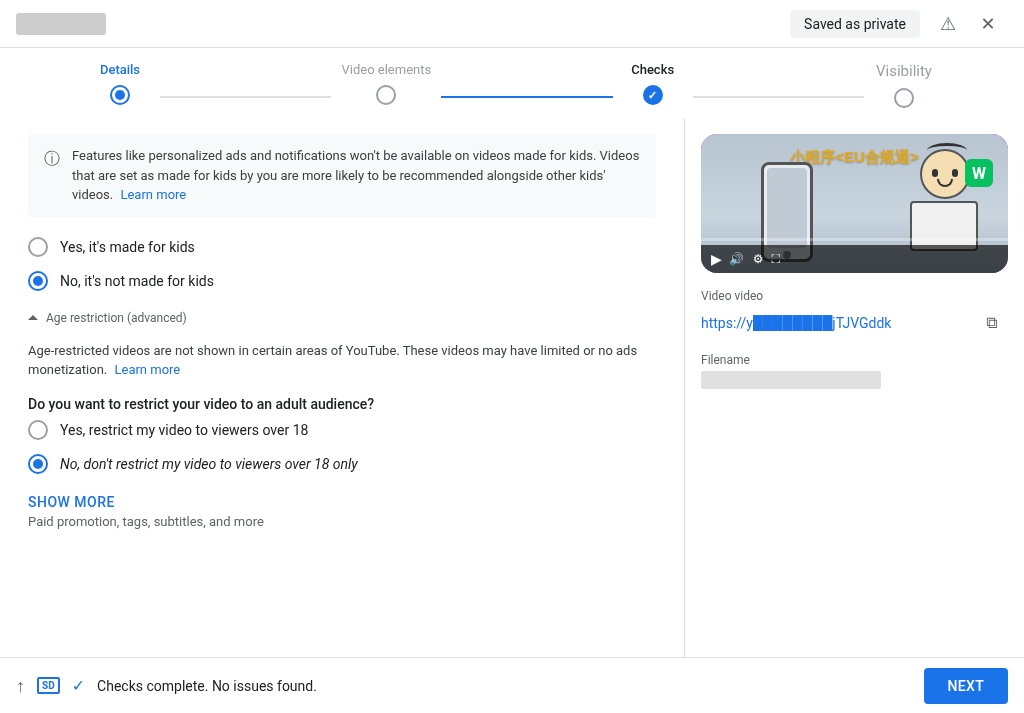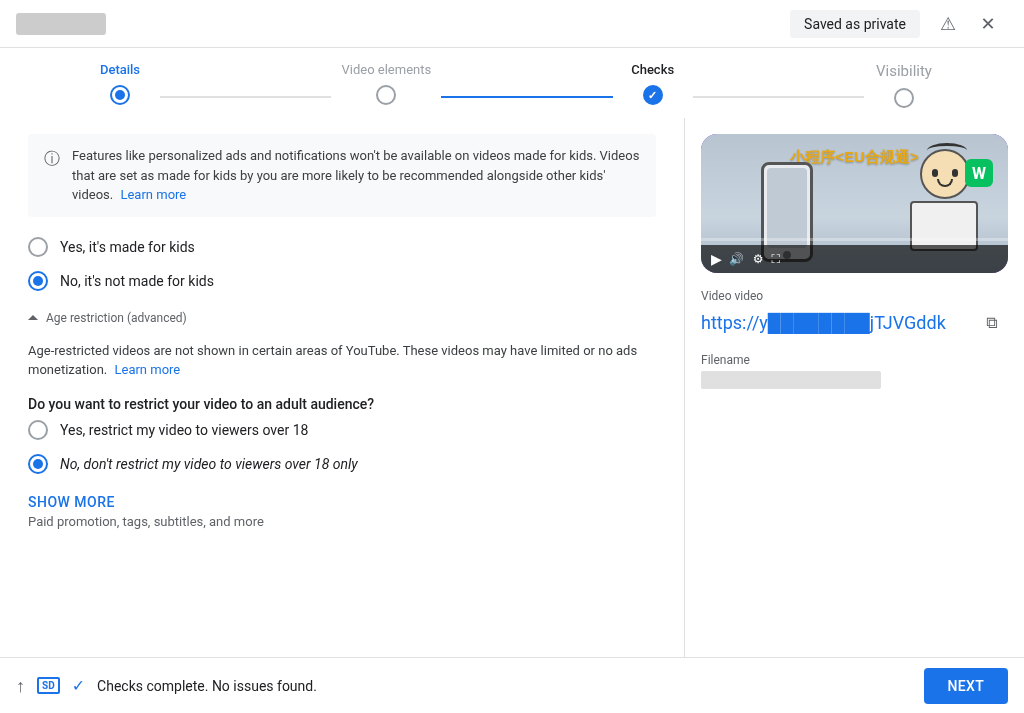--- a/index.html
+++ b/index.html
@@ -147,21 +147,21 @@
         <button style="background:transparent;border:none;color:#fff;font-size:14px;cursor:pointer;padding:0;">▶</button>
         <button style="background:transparent;border:none;color:#fff;font-size:12px;cursor:pointer;padding:0;">🔊</button>
         <button style="background:transparent;border:none;color:#fff;font-size:12px;cursor:pointer;padding:0;">⚙</button>
         <button style="background:transparent;border:none;color:#fff;font-size:12px;cursor:pointer;padding:0;">⛶</button>
       </div>
     </div>
 
     <div style="margin-bottom:14px;">
       <div style="font-size:12px;color:#5f6368;margin-bottom:4px;">Video video</div>
       <div style="display:flex;align-items:center;gap:6px;">
-        <a href="#" style="color:#1a73e8;font-size:18px;text-decoration:none;flex:1;overflow:hidden;white-space:nowrap;text-overflow:ellipsis;">https://y████████jTJVGddk</a>
+        <a href="#" style="color:#1a73e8;font-size:14px;text-decoration:none;flex:1;overflow:hidden;white-space:nowrap;text-overflow:ellipsis;">https://y████████jTJVGddk</a>
         <button style="width:32px;height:32px;border:none;background:transparent;cursor:pointer;display:flex;align-items:center;justify-content:center;color:#5f6368;border-radius:50%;font-size:16px;">
           <span>⧉</span>
         </button>
       </div>
     </div>
 
     <div>
       <div style="font-size:12px;color:#5f6368;margin-bottom:4px;">Filename</div>
       <div style="font-size:13px;color:#202124;background:#e0e0e0;height:18px;border-radius:2px;width:180px;"></div>
     </div>

